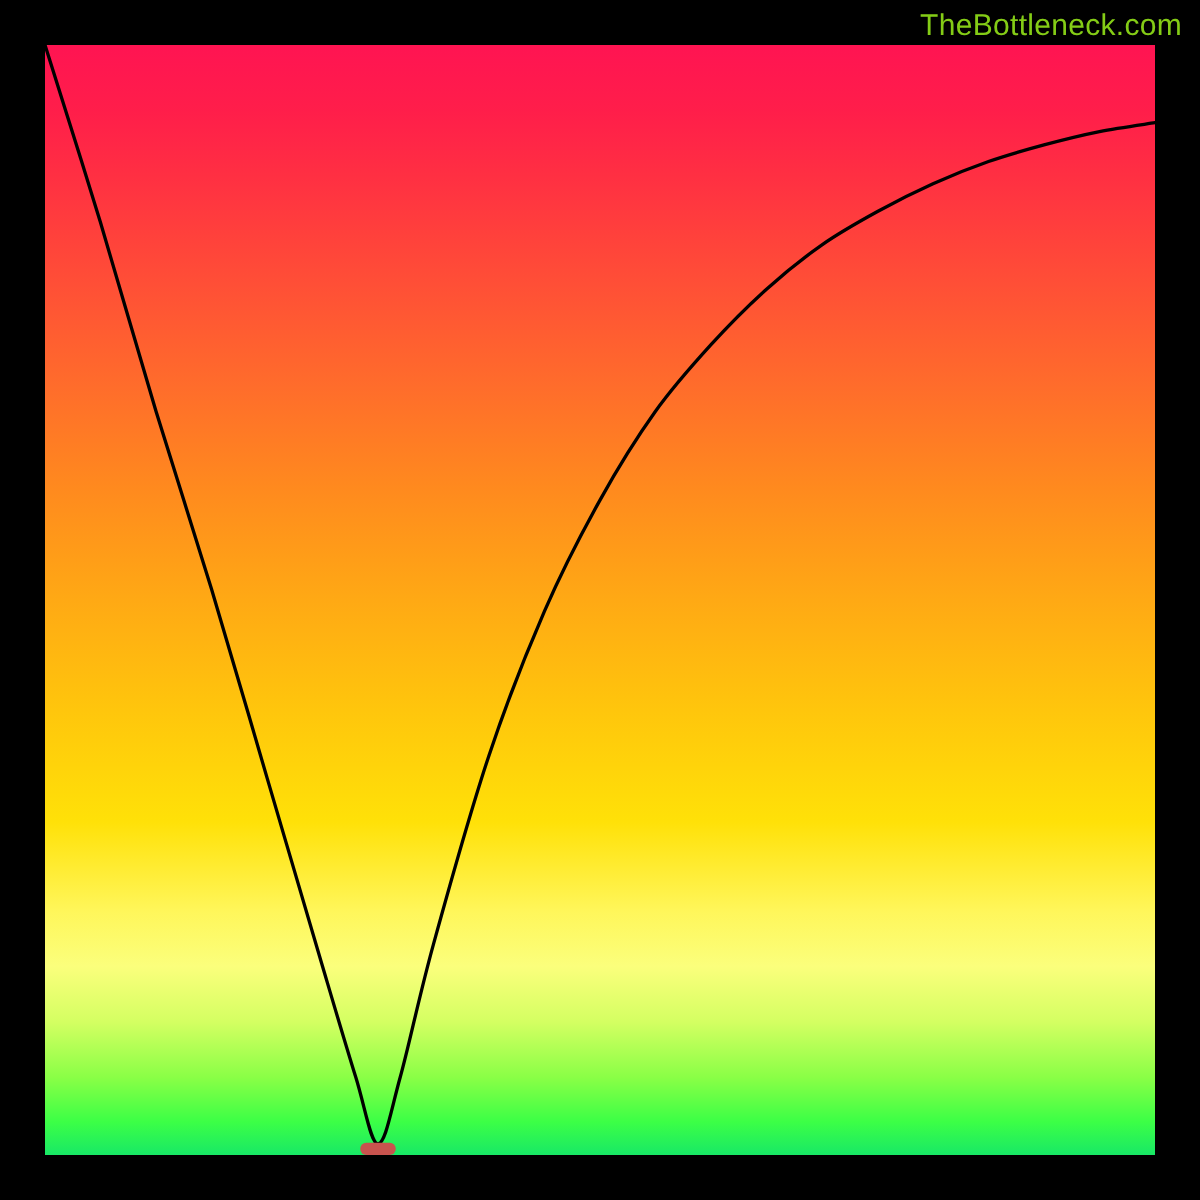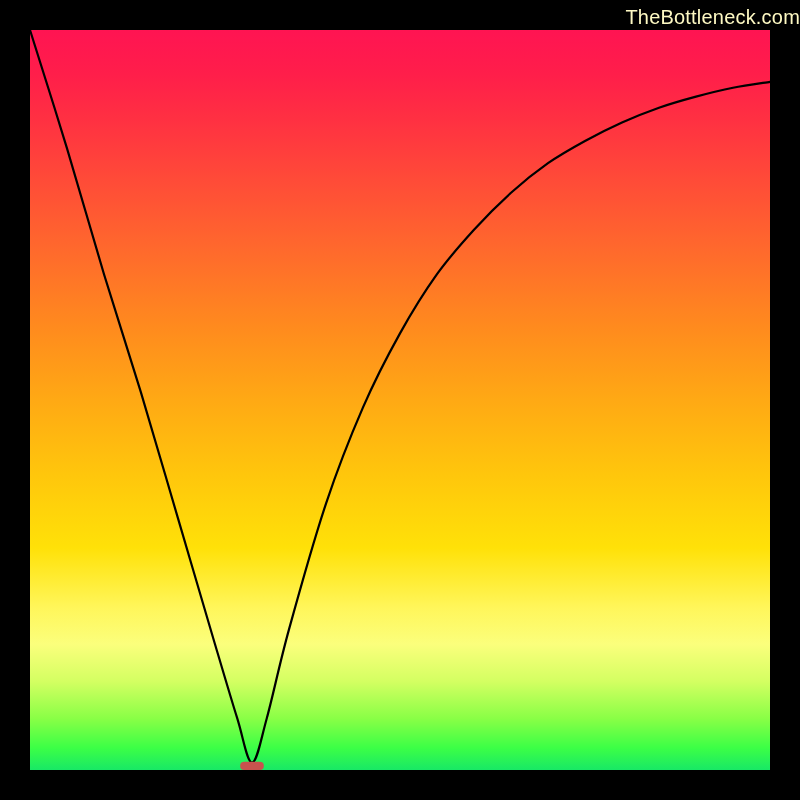--- a/index.html
+++ b/index.html
@@ -38,22 +38,22 @@
       #fbff7c 83%,
       #d4ff62 88%,
       #8aff46 93%,
       #3cff46 97%,
       #18e866 100%
     );
   }
   .watermark {
     position: absolute;
     top: 6px;
-    right: 0;
-    color: #fef9c3;
+    right: 12px;
+    color: #84cc16;
     font-size: 20px;
     font-weight: 500;
     letter-spacing: 0.2px;
   }
   svg.curve {
     position: absolute;
     left: 0;
     top: 0;
     width: 740px;
     height: 740px;

